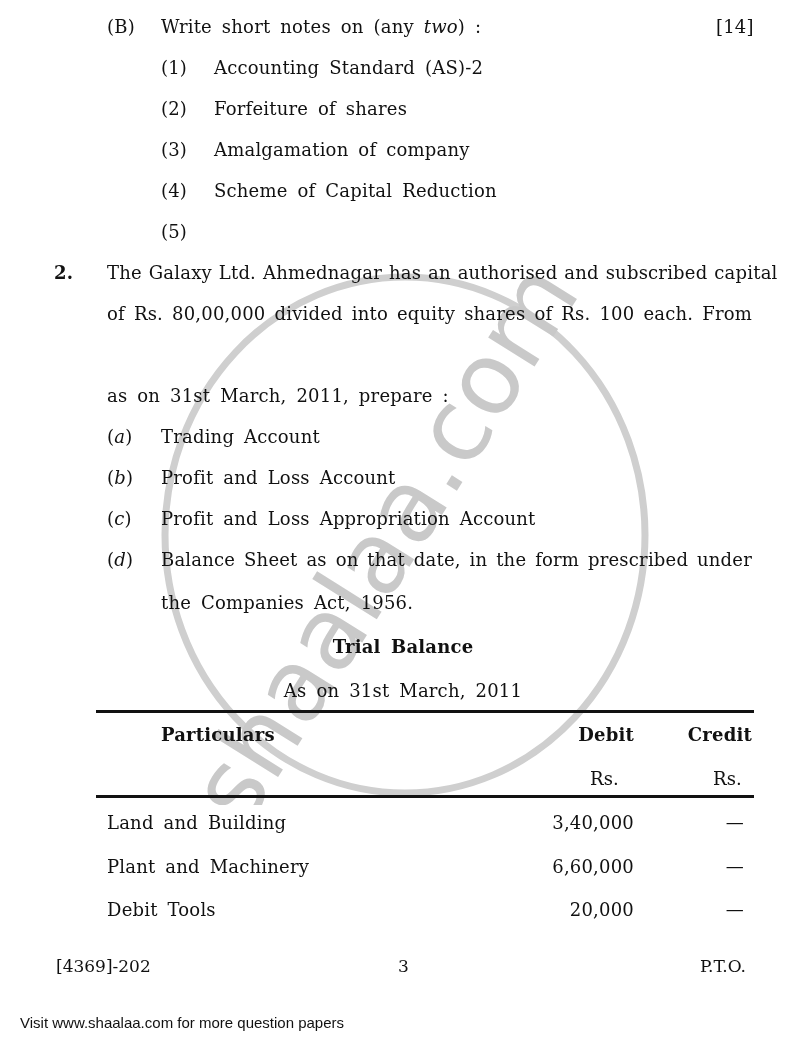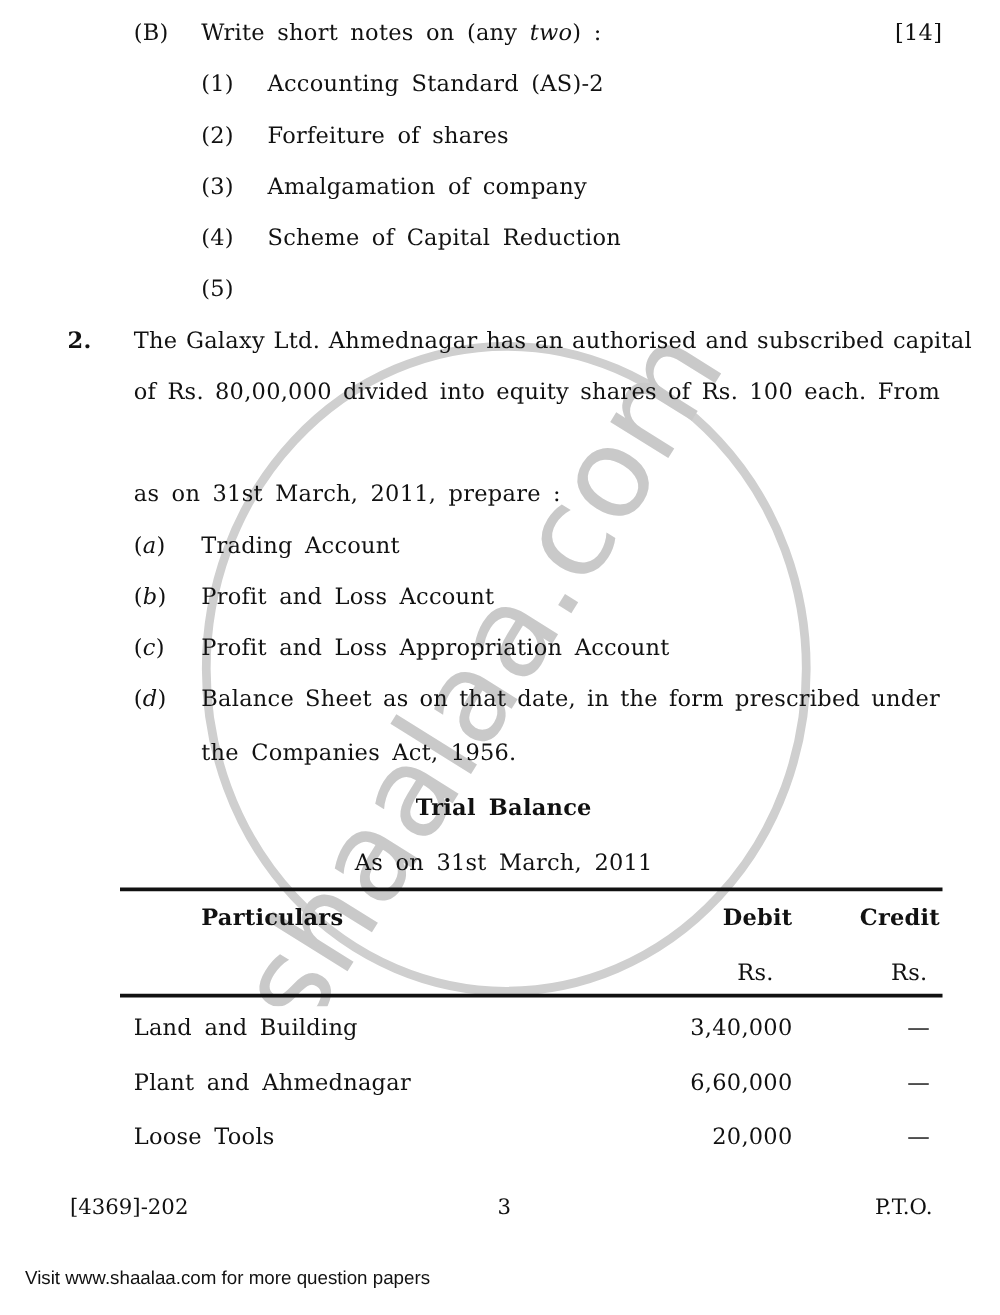--- a/index.html
+++ b/index.html
@@ -64,26 +64,26 @@
   <div class="abs t right" style="left:534px; width:85px; top:768px;">Rs.</div>
   <div class="abs t right" style="left:642px; width:100px; top:768px;">Rs.</div>
   <div class="rule" style="top:795px;"></div>
 
   <div>
     <div class="abs t" style="left:107px; top:812px;">Land and Building</div>
     <div class="abs t right" style="left:504px; width:130px; top:812px;">3,40,000</div>
     <div class="abs t right" style="left:642px; width:102px; top:812px;">—</div>
   </div>
   <div>
-    <div class="abs t" style="left:107px; top:856px;">Plant and Ahmednagar</div>
+    <div class="abs t" style="left:107px; top:856px;">Plant and Machinery</div>
     <div class="abs t right" style="left:504px; width:130px; top:856px;">6,60,000</div>
     <div class="abs t right" style="left:642px; width:102px; top:856px;">—</div>
   </div>
   <div>
-    <div class="abs t" style="left:107px; top:899px;">Loose Tools</div>
+    <div class="abs t" style="left:107px; top:899px;">Debit Tools</div>
     <div class="abs t right" style="left:504px; width:130px; top:899px;">20,000</div>
     <div class="abs t right" style="left:642px; width:102px; top:899px;">—</div>
   </div>
 
   <div class="abs" style="left:56px; top:956px; font-size:17px;">[4369]-202</div>
   <div class="abs" style="left:398px; top:956px; font-size:17px;">3</div>
   <div class="abs" style="left:700px; top:956px; font-size:17px;">P.T.O.</div>
 
   <div class="abs footer-link" style="left:20px; top:1014px;">Visit www.shaalaa.com for more question papers</div>
 </div>

